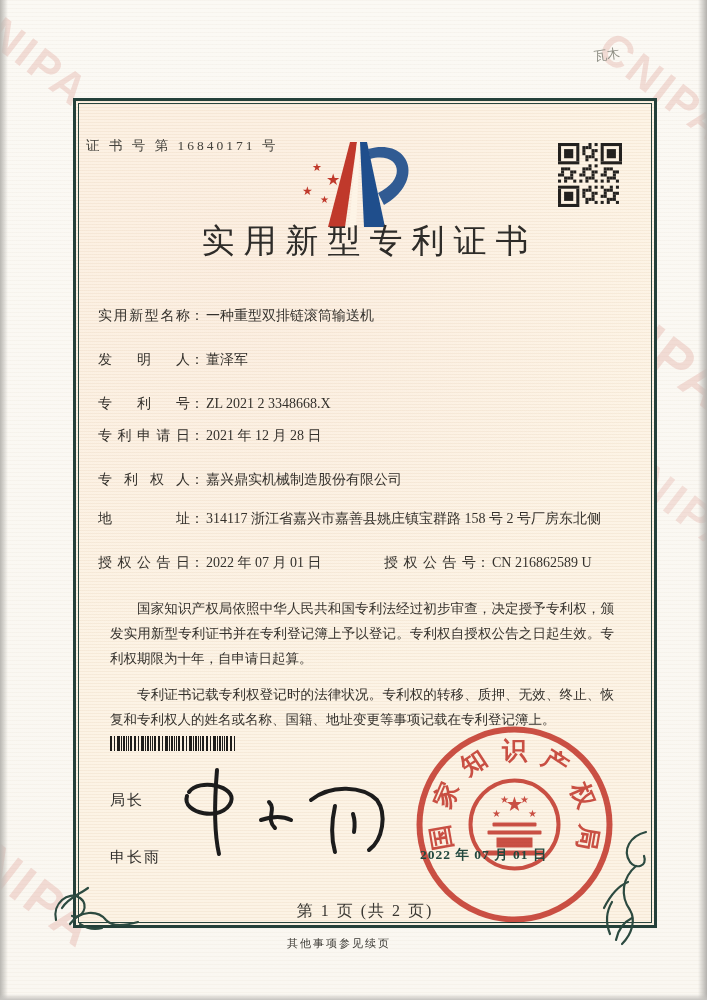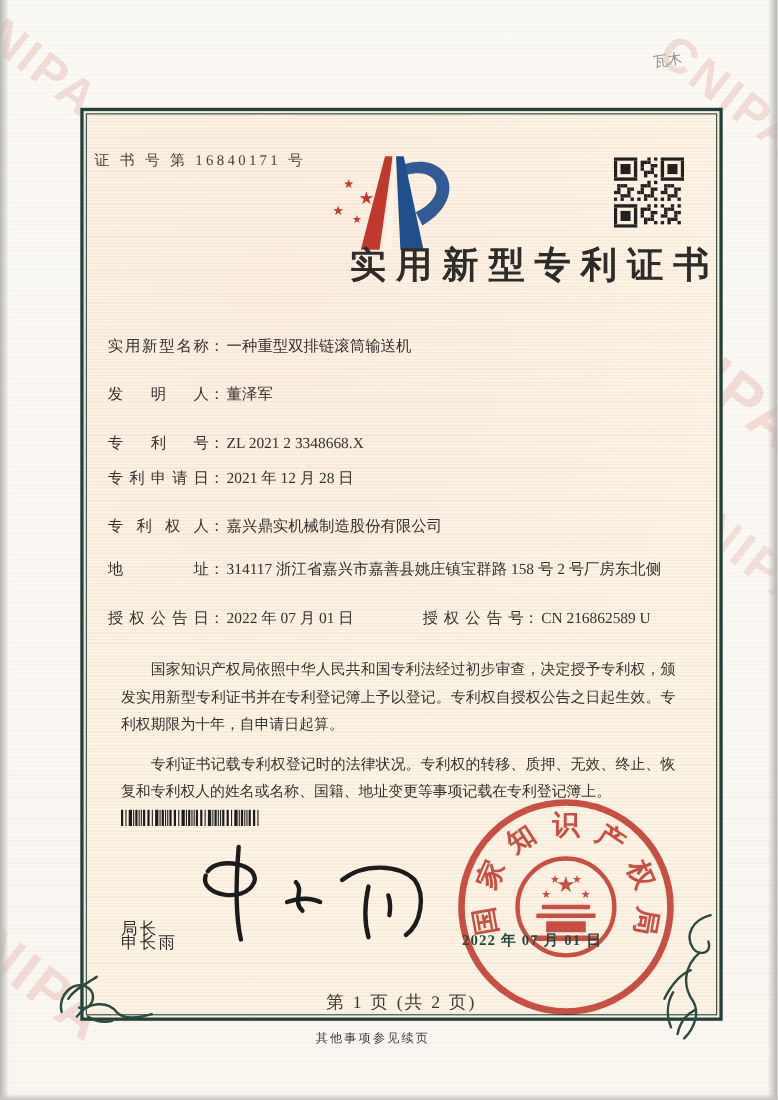--- a/index.html
+++ b/index.html
@@ -23,34 +23,34 @@
   .frame{position:absolute;left:73px;top:98px;width:578px;height:824px;
          border:3px solid #24403a;
          background:
            repeating-linear-gradient(180deg, rgba(216,186,152,.16) 0 1px, rgba(255,255,255,0) 1px 3px),
            radial-gradient(circle at 30% 20%, rgba(240,196,188,.12), rgba(240,196,188,0) 55%),
            linear-gradient(#fdf4e6,#fcf3e5);}
   .frame::before{content:"";position:absolute;inset:2px;border:1px solid #2a463f;pointer-events:none;}
   .certno{position:absolute;left:10px;top:36px;font-size:13.5px;letter-spacing:3px;color:#44423c;}
   .logo{position:absolute;left:208px;top:36px;}
   .qr{position:absolute;left:482px;top:42px;}
-  .title{position:absolute;left:0;top:118px;width:100%;text-align:right;
-         font-size:33px;font-weight:bold;letter-spacing:9px;color:#2e2c29;text-indent:9px;}
+  .title{position:absolute;left:0;top:118px;width:100%;text-align:center;
+         font-size:33px;font-weight:normal;letter-spacing:9px;color:#2e2c29;text-indent:9px;}
   .frow{position:absolute;left:22px;width:532px;display:flex;align-items:flex-start;
         font-size:14px;color:#34312c;line-height:1.55;}
   .flabel{flex:0 0 92px;text-align:justify;text-align-last:justify;}
   .fval{flex:1;}
   .fval::before{content:"：";padding-right:2px;}
   .gpair1{display:flex;flex:0 0 286px;}
   .gpair2{display:flex;flex:1;}
   .paras{position:absolute;left:22px;top:484px;width:528px;font-size:13.5px;
          color:#34312c;line-height:1.84;text-align:justify;}
   .paras p{margin:12px;text-indent:2em;}
   .barcode{position:absolute;left:34px;top:635px;}
-  .post{position:absolute;left:34px;top:690px;font-size:15px;color:#2f2d2a;letter-spacing:2px;margin-top:44px;}
+  .post{position:absolute;left:34px;top:690px;font-size:15px;color:#2f2d2a;letter-spacing:2px;}
   .postname{position:absolute;left:34px;top:719px;font-size:15px;color:#2f2d2a;letter-spacing:2px;margin-top:28px;}
   .sig{position:absolute;left:89px;top:655px;}
   .seal{position:absolute;left:336px;top:621px;mix-blend-mode:multiply;opacity:.92;}
   .sealdate{position:absolute;left:344px;top:745px;width:160px;font-size:13.5px;
             letter-spacing:1px;color:#23493f;font-weight:bold;}
   .pageno{position:absolute;left:0;top:800px;width:100%;text-align:center;
           font-size:16px;letter-spacing:2px;color:#3a3833;}
   .contnote{position:absolute;left:287px;top:936px;font-size:11px;letter-spacing:2px;color:#3a3833;}
   .pencil{position:absolute;left:594px;top:46px;font-size:13px;color:#8f8f85;
           transform:rotate(-8deg);font-family:"DejaVu Sans",sans-serif;}

